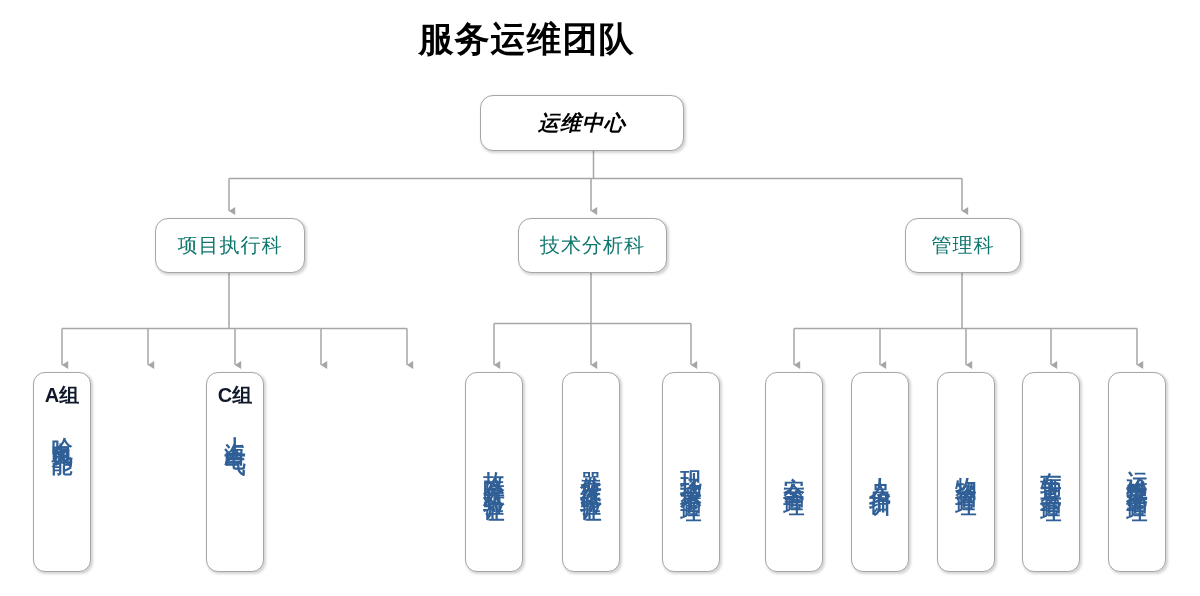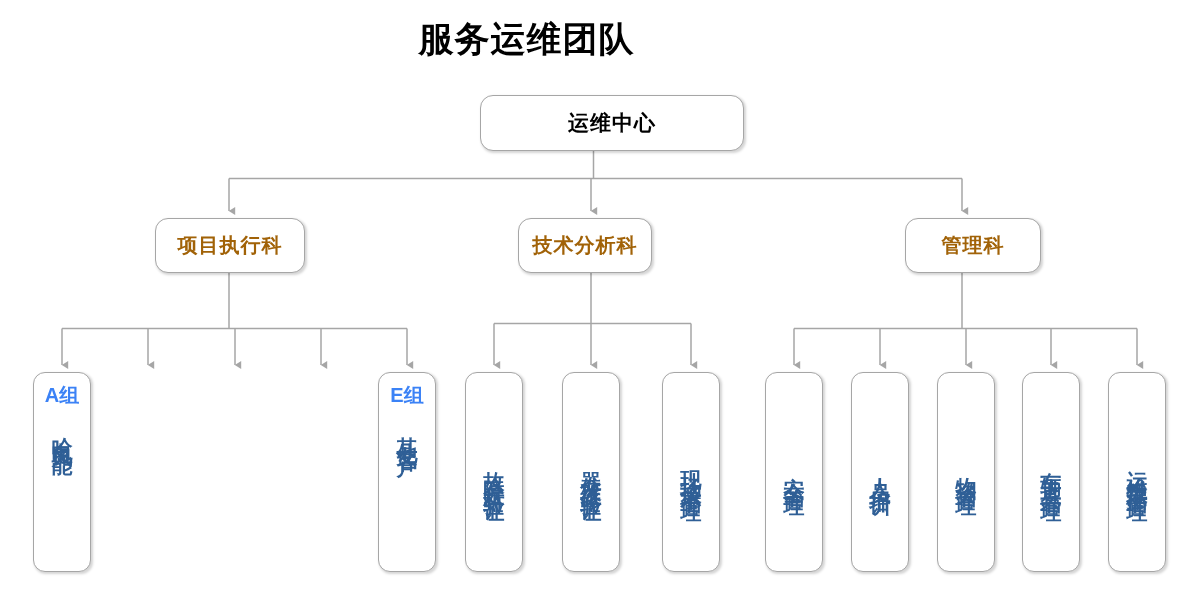--- a/index.html
+++ b/index.html
@@ -56,62 +56,63 @@
     border-radius: 11px;
     box-shadow: 1.5px 1.5px 2.5px rgba(0,0,0,0.17);
     display: flex;
     align-items: center;
     justify-content: center;
   }
 
   .node.root {
     left: 480px;
     top: 95px;
-    width: 264px;
+    width: 204px;
     height: 56px;
     border-radius: 13px;
+    font-style: italic;
   }
   .node.root .label {
     font-size: 21px;
     font-weight: bold;
     color: #000000;
     letter-spacing: 1px;
   }
 
   .node.dept {
     top: 218px;
     width: 150px;
     height: 55px;
     border-radius: 13px;
   }
   .node.dept .label {
     font-size: 20px;
-    font-weight: bold;
-    color: #a16207;
+    font-weight: normal;
+    color: #0f766e;
     letter-spacing: 1px;
   }
   .node.dept.d0 { left: 155px; }
-  .node.dept.d1 { left: 518px; width: 134px; }
-  .node.dept.d2 { left: 905px; width: 136px; }
+  .node.dept.d1 { left: 518px; width: 149px; }
+  .node.dept.d2 { left: 905px; width: 116px; }
 
   
   .node.leaf {
     top: 372px;
     width: 58px;
     height: 200px;
     border-radius: 12px;
     flex-direction: column;
     justify-content: flex-start;
     padding-top: 9px;
   }
 
   .leaf-code {
     font-size: 20px;
     font-weight: bold;
-    color: #3b82f6;
+    color: #0f172a;
     line-height: 26px;
     letter-spacing: 0px;
     white-space: nowrap;
   }
 
   .leaf-vert {
     writing-mode: vertical-rl;
     text-orientation: upright;
     font-size: 21px;
     font-weight: bold;
@@ -187,23 +188,23 @@
     <span class="label">技术分析科</span>
   </div>
   <div class="node dept d2">
     <span class="label">管理科</span>
   </div>
 
   <div class="node leaf withcode" style="left:33px">
     <span class="leaf-code">A组</span>
     <span class="leaf-vert">哈电风能</span>
   </div>
-  <div class="node leaf withcode" style="left:378px">
-    <span class="leaf-code">E组</span>
-    <span class="leaf-vert">其他客户</span>
+  <div class="node leaf withcode" style="left:206px">
+    <span class="leaf-code">C组</span>
+    <span class="leaf-vert">上海电气</span>
   </div>
 
   <div class="node leaf nameonly" style="left:465px">
     <span class="leaf-vert">故障分析验证</span>
   </div>
   <div class="node leaf nameonly" style="left:562px">
     <span class="leaf-vert">器件维修验证</span>
   </div>
   <div class="node leaf nameonly" style="left:662px">
     <span class="leaf-vert">现场技术管理</span>

